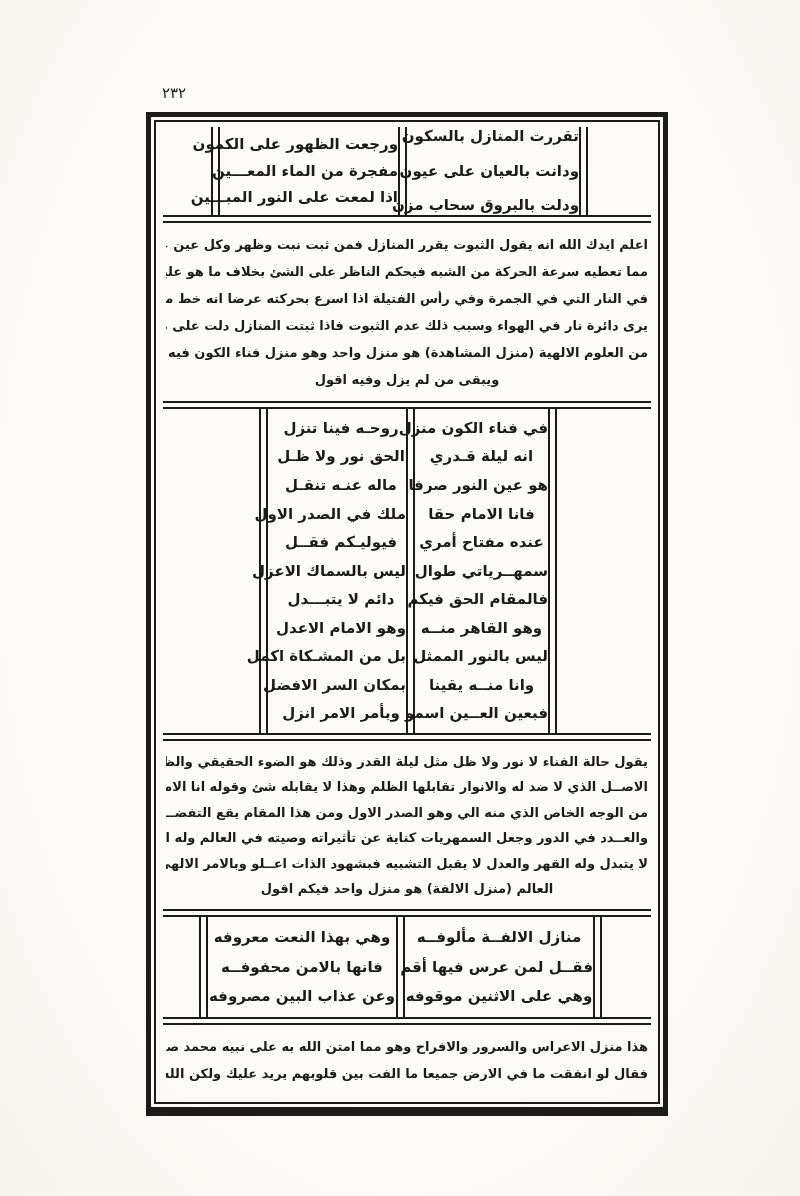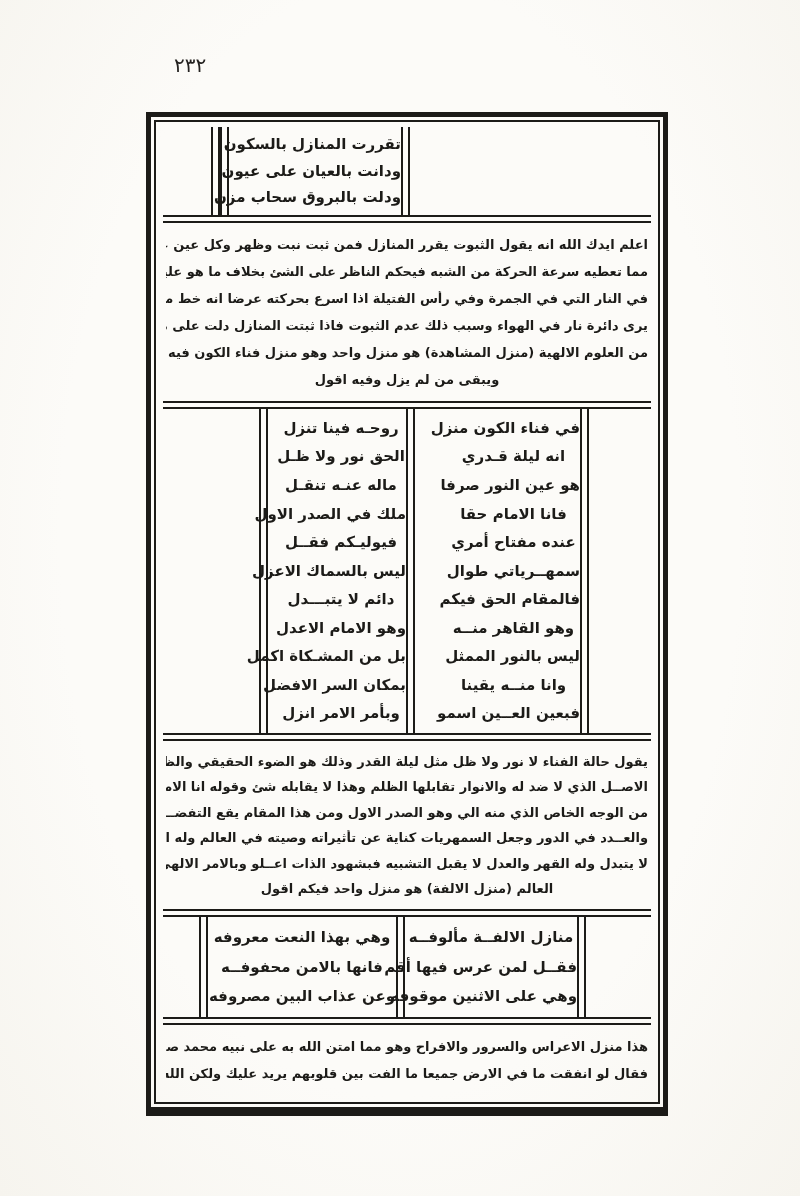--- a/index.html
+++ b/index.html
@@ -12,22 +12,22 @@
     background:var(--paper);
     font-family:"DejaVu Sans",sans-serif;
     color:var(--ink);
     overflow:hidden;
   }
   .canvas{
     position:relative;width:800px;height:1196px;
     background:radial-gradient(ellipse at 50% 45%, #fcfbf8 60%, #f6f4ee 100%);
   }
   .page-number{
-    position:absolute;left:162px;top:53px;
-    font-size:20px;letter-spacing:1px;color:#242220;margin-left:12px;
+    position:absolute;left:162px;top:84px;
+    font-size:15px;letter-spacing:1px;color:#242220;
   }
   .frame{
     position:absolute;left:146px;top:112px;width:522px;height:1004px;
     border:5px solid var(--ink);
     border-bottom-width:9px;
     background:transparent;
   }
   .frame-inner{
     position:absolute;inset:3px;
     border:2px solid var(--ink);
@@ -55,25 +55,25 @@
     border-right:2.5px solid var(--ink);
   }
   .vcol{
     display:flex;flex-direction:column;justify-content:space-evenly;
     direction:rtl;text-align:center;
   }
   .vline{
     white-space:nowrap;font-size:15px;font-weight:bold;line-height:1.25;
   }
   .sec-vt{flex:0 0 88px;}
-  .sec-vt .gl{width:48px;} .sec-vt .cl{width:178px;} .sec-vt .cr{width:172px;}
+  .sec-vt .gl{width:48px;} .sec-vt .cl{width:178px;} .sec-vt .cr{width:172px;justify-content:space-between;}
   .sec-vm{flex:0 0 324px;}
-  .sec-vm .gl{width:96px;} .sec-vm .cl{width:138px;padding-left:8px;} .sec-vm .cr{width:133px;margin-left:32px;}
+  .sec-vm .gl{width:96px;} .sec-vm .cl{width:138px;padding-left:8px;} .sec-vm .cr{width:133px;}
   .sec-v3{flex:0 0 100px;}
-  .sec-v3 .gl{width:36px;} .sec-v3 .cl{width:188px;} .sec-v3 .cr{width:172px;}
+  .sec-v3 .gl{width:36px;} .sec-v3 .cl{width:188px;} .sec-v3 .cr{width:188px;}
   
   .prose{
     display:flex;flex-direction:column;justify-content:space-evenly;
     direction:rtl;padding:2px 3px;
   }
   .sec-p1{flex:0 0 178px;}
   .sec-p2{flex:0 0 168px;}
   .sec-p3{flex:1 1 auto;}
   .pline{
     font-size:13px;font-weight:bold;white-space:nowrap;overflow:hidden;
@@ -89,20 +89,25 @@
   <div class="page-number">٢٣٢</div>
 
   <div class="frame">
     <div class="frame-inner"></div>
 
     <div class="content">
 
       <section class="verse sec-vt">
         <div class="gap gl"></div>
         <div class="vrule"></div>
+        <div class="vcol cl">
+          <div class="vline">ورجعت الظهور على الكمون</div>
+          <div class="vline">مفجرة من الماء المعـــين</div>
+          <div class="vline">اذا لمعت على النور المبـــين</div>
+        </div>
         <div class="vrule"></div>
         <div class="vcol cr">
           <div class="vline">تقررت المنازل بالسكون</div>
           <div class="vline">ودانت بالعيان على عيون</div>
           <div class="vline">ودلت بالبروق سحاب مزن</div>
         </div>
         <div class="vrule"></div>
         <div class="gap flexi"></div>
       </section>
 

